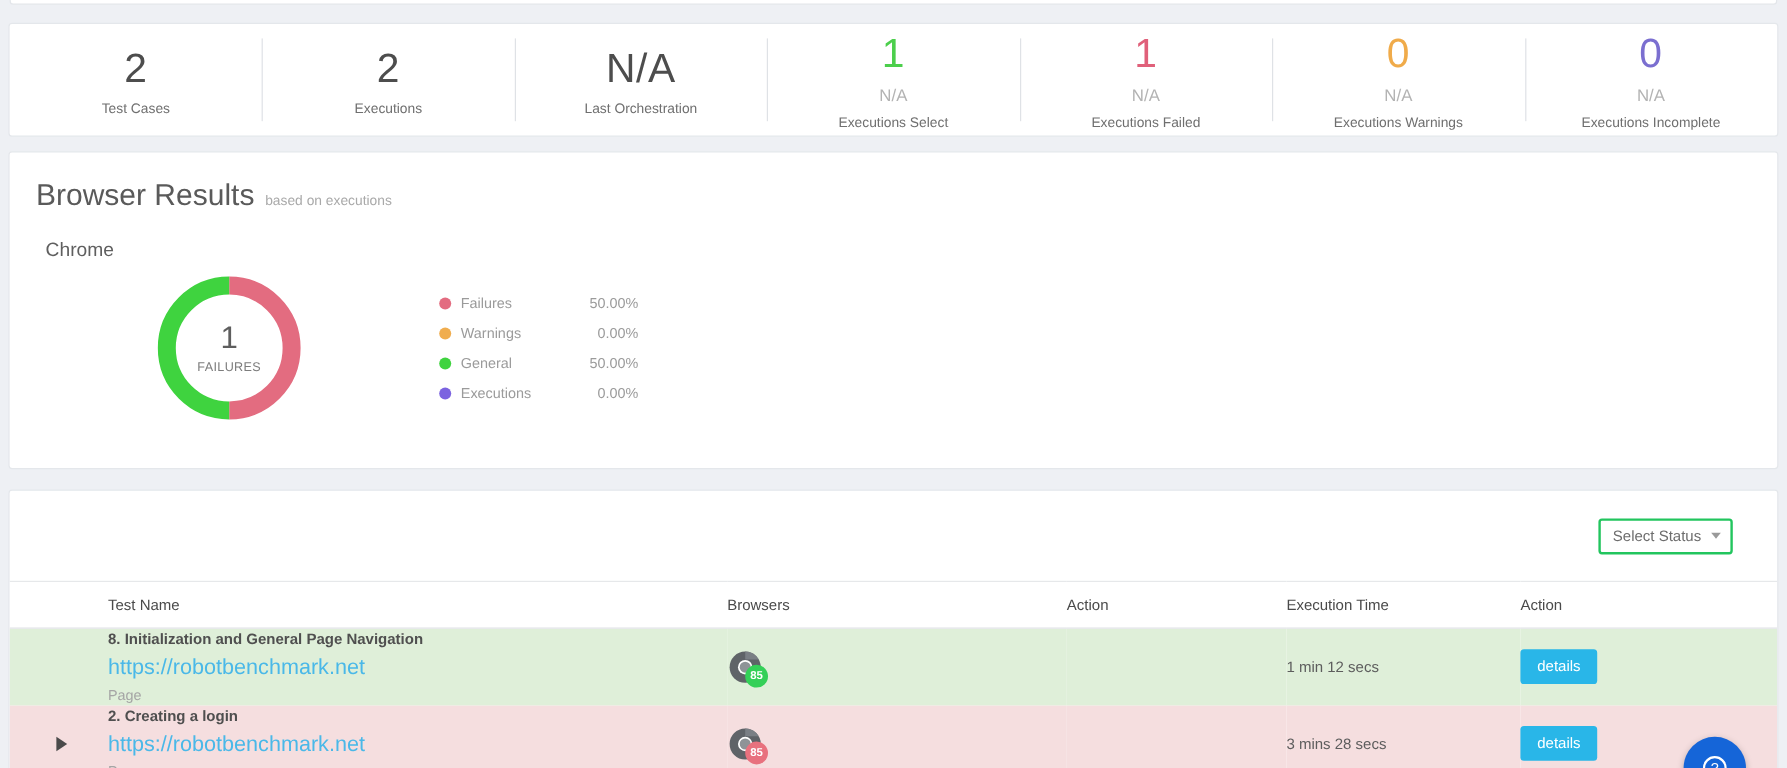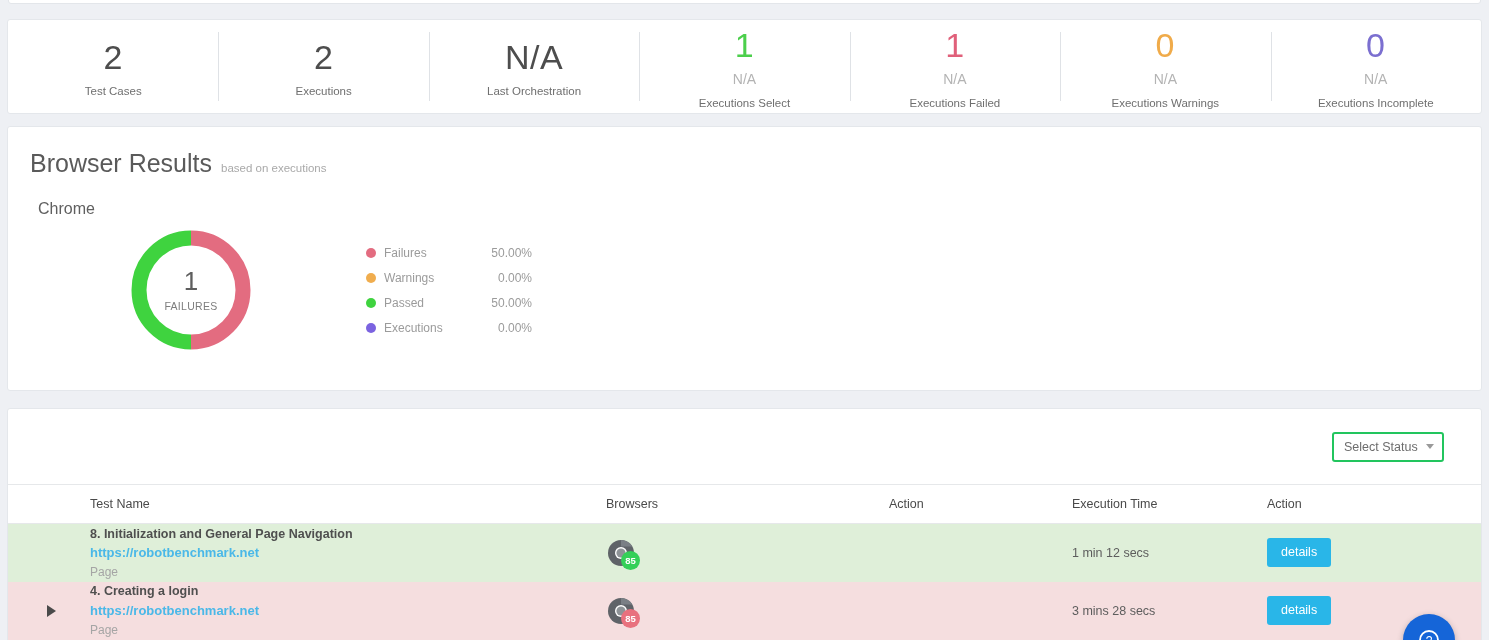--- a/index.html
+++ b/index.html
@@ -166,23 +166,22 @@
     border-bottom: 6px solid transparent;
     border-left: 9px solid #4a4a4a;
     margin-left: 39px;
     cursor: pointer;
   }
   .test-title {
     font-size: 12.5px; font-weight: bold; color: #4f4f4f;
     line-height: 1.5;
   }
   .test-url {
-    font-size: 13px; color: #4ab8e8; line-height: 1.5; text-decoration: none;
+    font-size: 18px; color: #4ab8e8; line-height: 1.5; text-decoration: none;
     display: block;
-    font-weight: bold;
   }
   .test-type { font-size: 12px; color: #a5a5a5; line-height: 1.5; }
 
   .chrome-wrap { position: relative; width: 30px; height: 30px; }
   .badge {
     position: absolute; right: -4px; bottom: -2px;
     min-width: 19px; height: 19px;
     border-radius: 50%;
     color: #fff; font-size: 9.5px;
     display: flex; align-items: center; justify-content: center;
@@ -284,21 +283,21 @@
             <span class="legend-name">Failures</span>
             <span class="legend-pct">50.00%</span>
           </div>
           <div class="legend-row">
             <span class="legend-dot" style="background: rgb(240, 173, 78);"></span>
             <span class="legend-name">Warnings</span>
             <span class="legend-pct">0.00%</span>
           </div>
           <div class="legend-row">
             <span class="legend-dot" style="background: rgb(63, 211, 63);"></span>
-            <span class="legend-name">Passed</span>
+            <span class="legend-name">General</span>
             <span class="legend-pct">50.00%</span>
           </div>
           <div class="legend-row">
             <span class="legend-dot" style="background: rgb(123, 99, 224);"></span>
             <span class="legend-name">Executions</span>
             <span class="legend-pct">0.00%</span>
           </div>
         </div>
     </div>
   </div>
@@ -340,21 +339,21 @@
             </td>
             <td></td>
             <td class="exec-time">1 min 12 secs</td>
             <td><button class="details-btn">details</button></td>
           </tr>
           <tr class="failed">
             <td>
               <div class="expander"></div>
             </td>
             <td>
-              <div class="test-title">4. Creating a login</div>
+              <div class="test-title">2. Creating a login</div>
               <a class="test-url" href="#">https://robotbenchmark.net</a>
               <div class="test-type">Page</div>
             </td>
             <td>
               <div class="chrome-wrap"><svg width="30" height="30" viewBox="0 0 30 30">
                   <circle cx="15" cy="15" r="13" fill="#5f6368"></circle>
                   <path d="M15 2 A13 13 0 0 1 26.3 8.6 L15 8.6 Z" fill="#7a7f85"></path>
                   <circle cx="15" cy="15" r="6" fill="#ffffff"></circle>
                   <circle cx="15" cy="15" r="4.6" fill="#8e9397"></circle>
                 </svg><div class="badge red">85</div></div>

